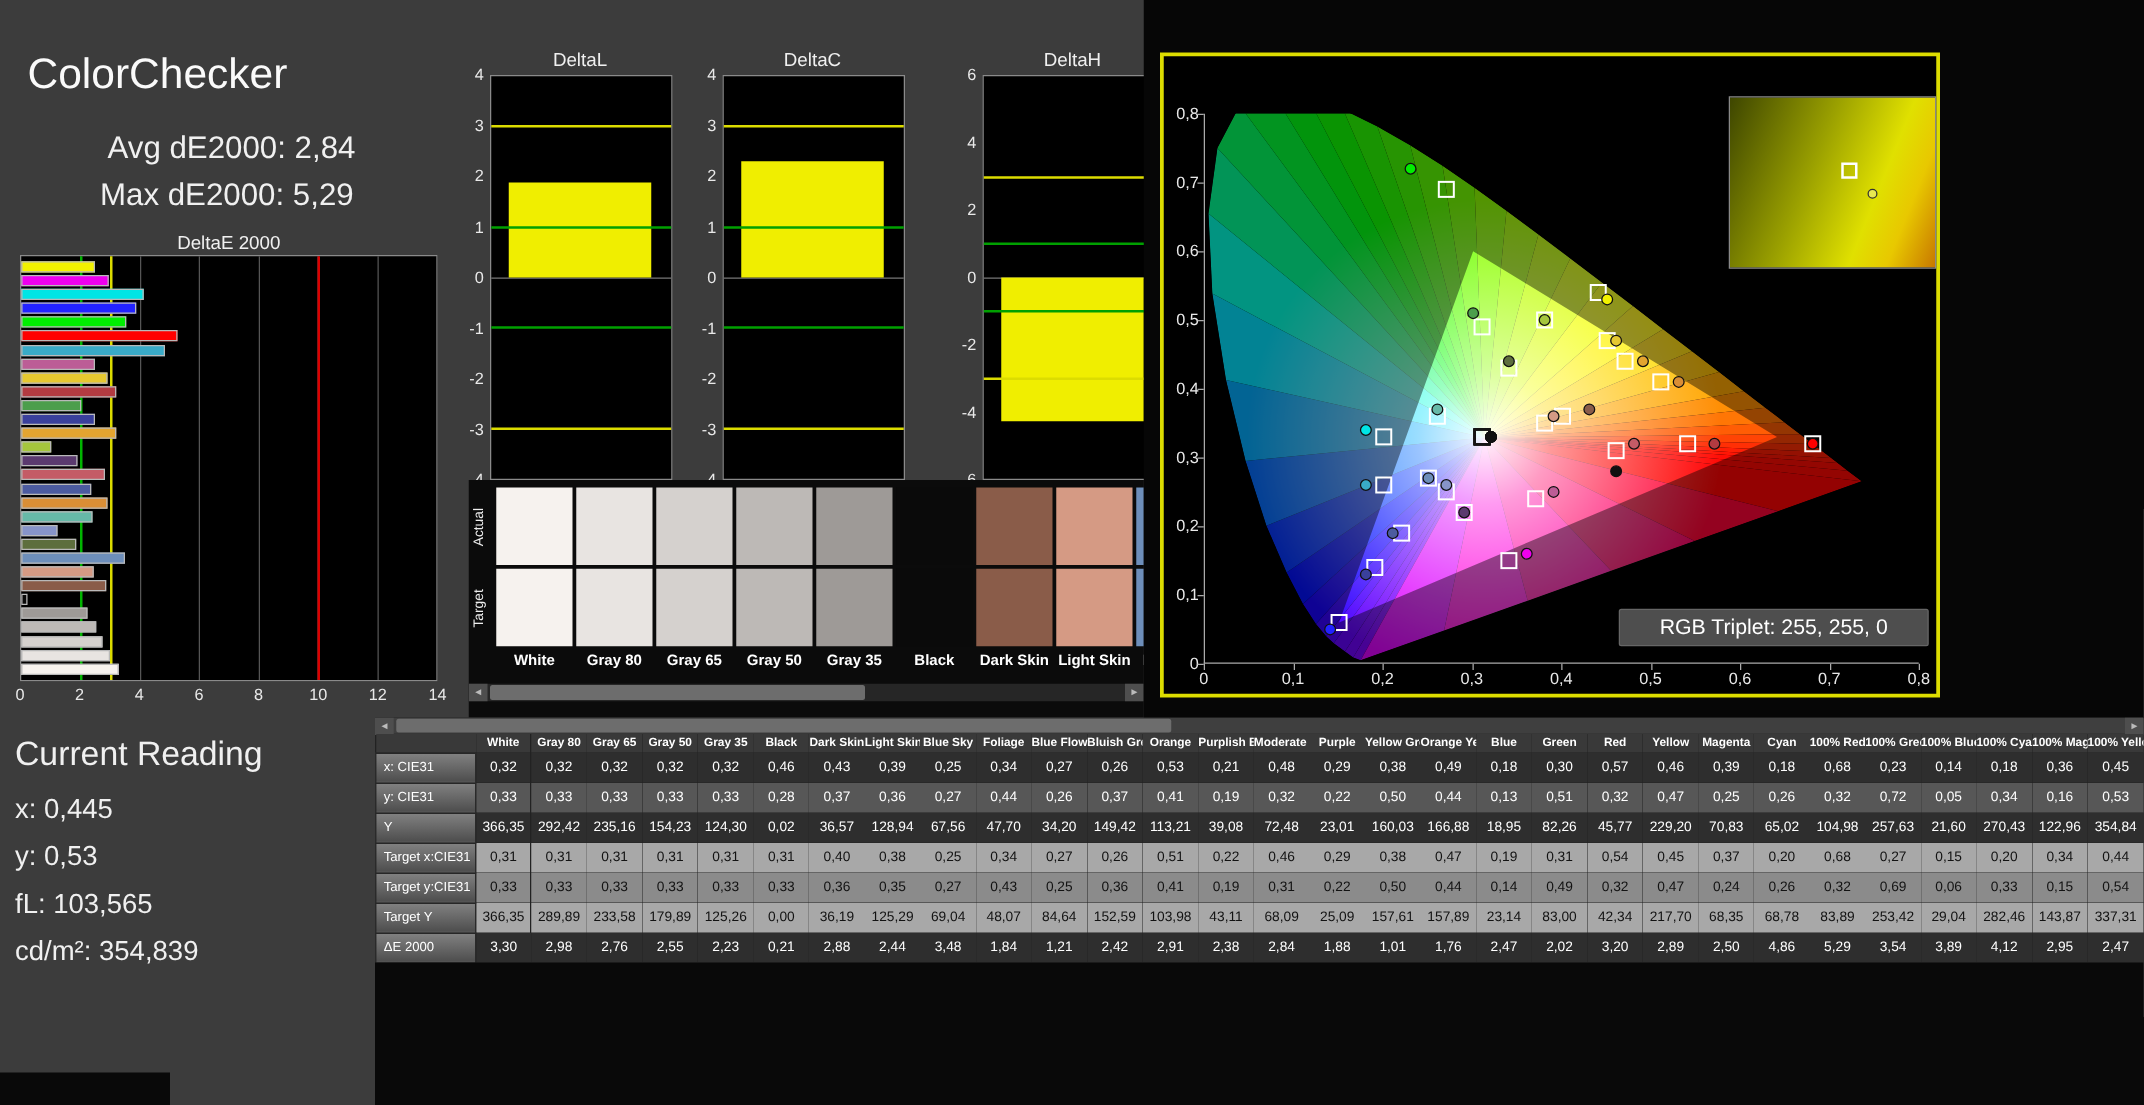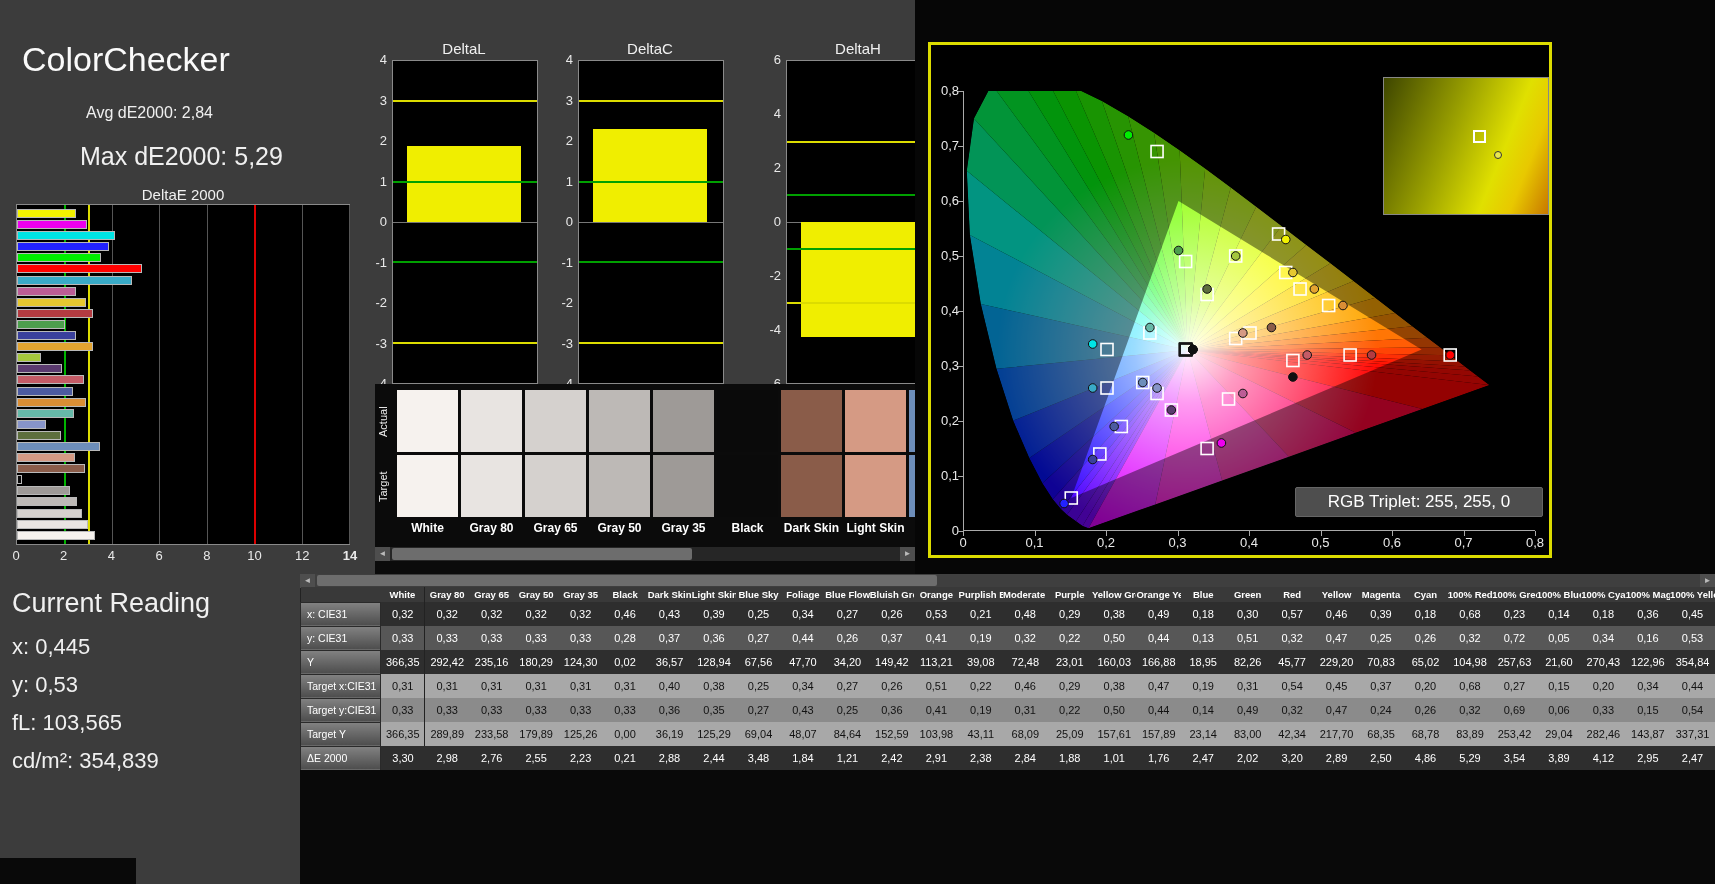--- a/index.html
+++ b/index.html
@@ -2,21 +2,21 @@
 <html><head>
 <meta charset="utf-8">
 <style>
 *{margin:0;padding:0;box-sizing:border-box}
 body{width:1715px;height:884px;position:relative;overflow:hidden;background:#3c3c3c;
      font-family:"Liberation Sans",sans-serif;color:#f0f0f0}
 .abs{position:absolute}
 
 
 #page-title{left:22px;top:40px;font-size:34px;color:#fafafa}
-#avg-line{left:86px;top:104px;font-size:16px}
+#avg-line{left:86px;top:104px;font-size:25px}
 #max-line{left:80px;top:142px;font-size:25px}
 
 
 #de-title{left:16px;top:186px;width:334px;text-align:center;font-size:15px}
 #de-chart{left:16px;top:204px;width:334px;height:341px;background:#000;border:1px solid #8a8a8a}
 .de-grid{position:absolute;top:0;bottom:0;width:1px;background:#555}
 .de-ref{position:absolute;top:0;bottom:0;width:2px}
 #de-bars{position:absolute;left:0;top:4px;bottom:4px;right:0;display:flex;flex-direction:column;justify-content:space-between}
 .de-barrow{height:9px;display:flex}
 .de-bar{height:9px;border:1px solid #b9b9b9;min-width:2px}
@@ -201,21 +201,21 @@
     </div>
   </div>
 <div class="abs" id="de-ticks">
     <div class="de-tick" style="left: 0%;">0</div>
     <div class="de-tick" style="left: 14.2857%;">2</div>
     <div class="de-tick" style="left: 28.5714%;">4</div>
     <div class="de-tick" style="left: 42.8571%;">6</div>
     <div class="de-tick" style="left: 57.1429%;">8</div>
     <div class="de-tick" style="left: 71.4286%;">10</div>
     <div class="de-tick" style="left: 85.7143%;">12</div>
-    <div class="de-tick" style="left: 100%; font-weight: bold;">14</div>
+    <div class="de-tick" style="left: 100%;">14</div>
   </div>
 
 <div class="abs" id="current-reading-title">Current Reading</div>
 <div class="abs cr-line" style="top:634px">x: 0,445</div>
 <div class="abs cr-line" style="top:672px">y: 0,53</div>
 <div class="abs cr-line" style="top:710px">fL: 103,565</div>
 <div class="abs cr-line" style="top:748px">cd/m²: 354,839</div>
 
 <div class="abs dchart" id="chartL">
   <div class="dc-title">DeltaL</div>
@@ -655,21 +655,21 @@
           <td>0,05</td>
           <td>0,34</td>
           <td>0,16</td>
           <td>0,53</td>
         </tr>
         <tr class="t-dark">
           <td class="row-label">Y</td>
           <td>366,35</td>
           <td>292,42</td>
           <td>235,16</td>
-          <td>180,29</td>
+          <td>154,23</td>
           <td>124,30</td>
           <td>0,02</td>
           <td>36,57</td>
           <td>128,94</td>
           <td>67,56</td>
           <td>47,70</td>
           <td>34,20</td>
           <td>149,42</td>
           <td>113,21</td>
           <td>39,08</td>

